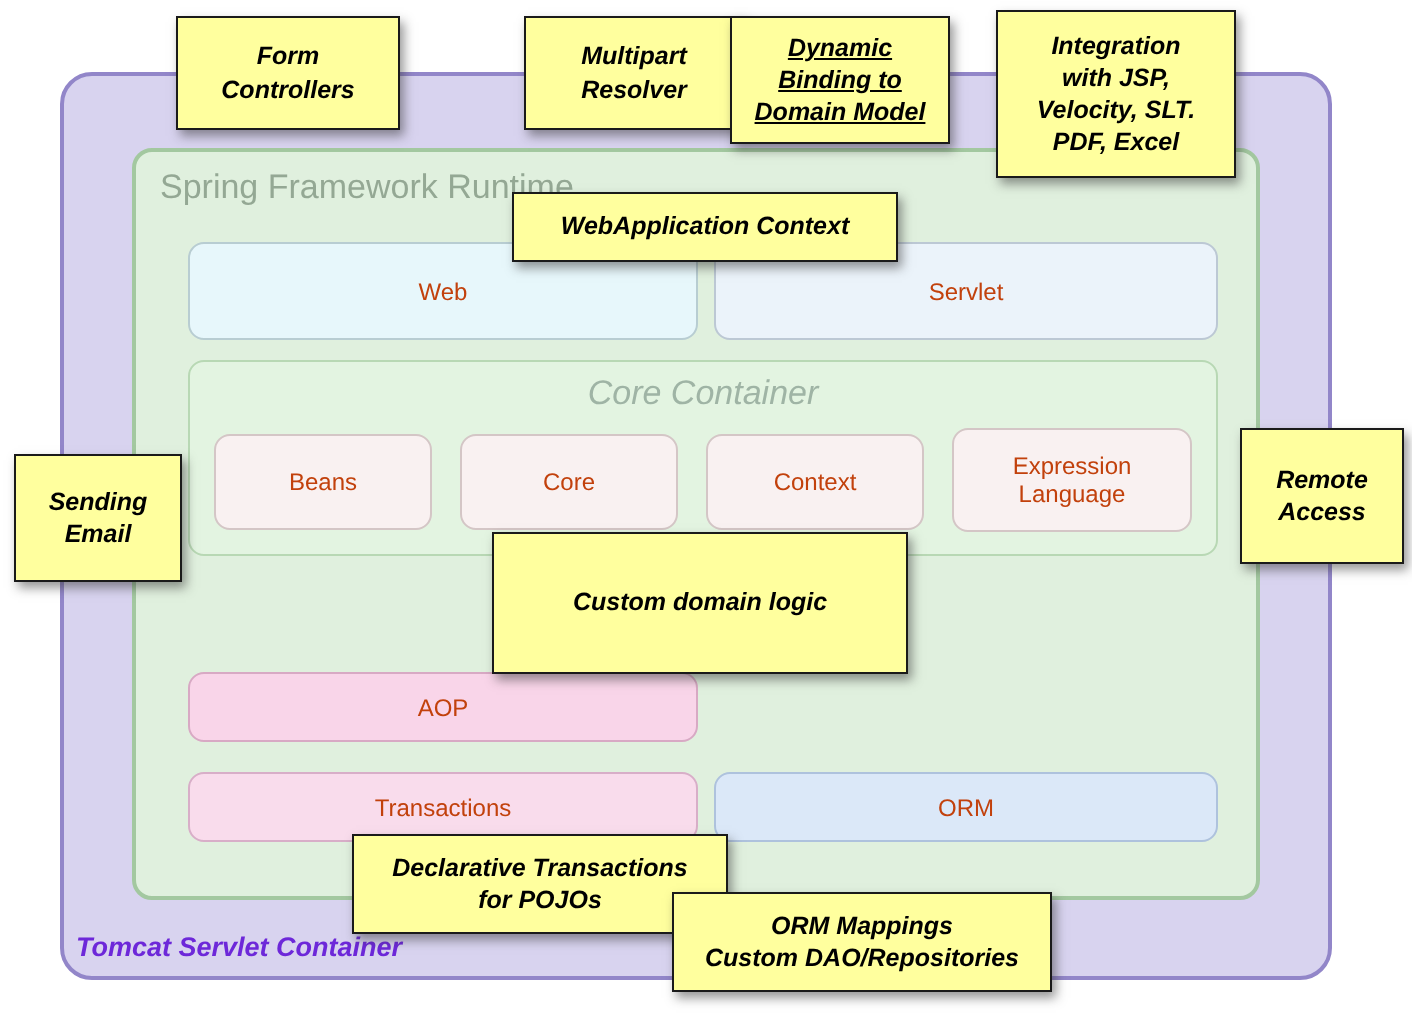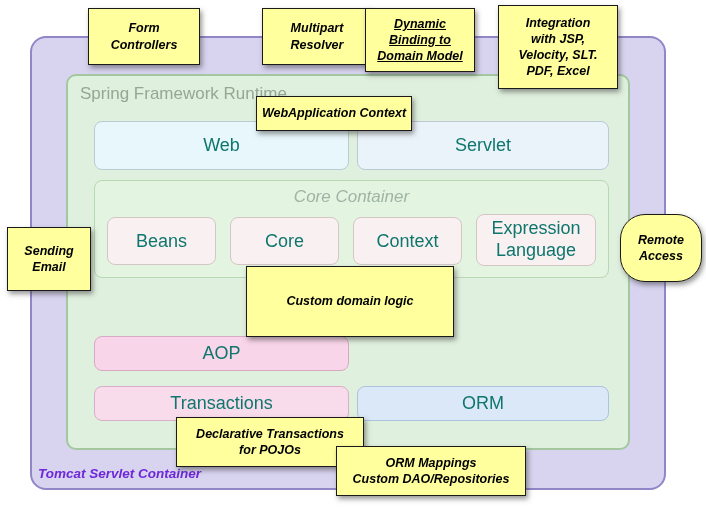--- a/index.html
+++ b/index.html
@@ -20,21 +20,21 @@
   .runtime-label{
     position:absolute;left:80px;top:84px;font-size:17px;color:#94a894;
   }
   .tomcat-label{
     position:absolute;left:38px;top:466px;font-size:13.5px;font-weight:bold;
     font-style:italic;color:#6d28d9;
   }
   
   .mbox{
     position:absolute;border-radius:8px;display:flex;align-items:center;
-    justify-content:center;text-align:center;font-size:18px;color:#0f766e;
+    justify-content:center;text-align:center;font-size:12px;color:#c2410c;
   }
   .box-web{left:94px;top:121px;width:253px;height:47px;background:#e7f7fb;border:1px solid #b8cdd2;}
   .box-servlet{left:357px;top:121px;width:250px;height:47px;background:#ebf3fa;border:1px solid #bcc8d4;}
   .core-container{
     position:absolute;left:94px;top:180px;width:513px;height:96px;
     background:#e3f4e1;border:1px solid #b8d8b4;border-radius:8px;
   }
   .core-title{
     position:absolute;left:0;right:0;top:6px;text-align:center;
     font-size:17px;font-style:italic;color:#9fb4a5;
@@ -52,23 +52,23 @@
     position:absolute;background:#ffff9e;border:1px solid #1a1a1a;
     box-shadow:2px 3px 5px rgba(50,50,50,.5);
     display:flex;align-items:center;justify-content:center;text-align:center;
     font-size:12.5px;font-weight:bold;font-style:italic;color:#000;
     line-height:1.3;white-space:pre-line;padding:3px;box-sizing:border-box;
   }
   .n-form{left:88px;top:8px;width:112px;height:57px;}
   .n-multipart{left:226px;top:8px;width:110px;height:57px;margin-left:36px;}
   .n-dynamic{left:365px;top:8px;width:110px;height:64px;text-decoration:underline;}
   .n-integration{left:498px;top:5px;width:120px;height:84px;}
-  .n-webapp{left:256px;top:96px;width:156px;height:35px;}
+  .n-webapp{left:256px;top:96px;width:193px;height:35px;}
   .n-email{left:7px;top:227px;width:84px;height:64px;}
-  .n-remote{left:620px;top:214px;width:82px;height:68px;border-radius:25px;}
+  .n-remote{left:620px;top:214px;width:82px;height:68px;}
   .n-custom{left:246px;top:266px;width:208px;height:71px;}
   .n-declarative{left:176px;top:417px;width:188px;height:50px;}
   .n-ormmap{left:336px;top:446px;width:190px;height:50px;}
 </style>
 </head>
 <body>
 
 <div class="diagram">
 
   <div class="outer"></div>

